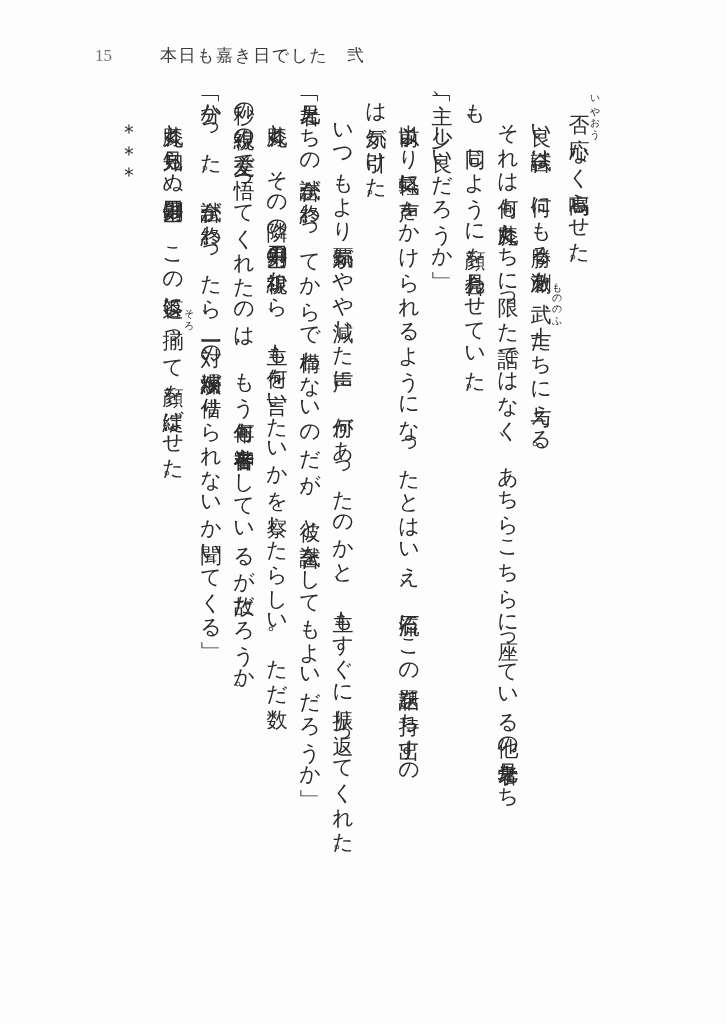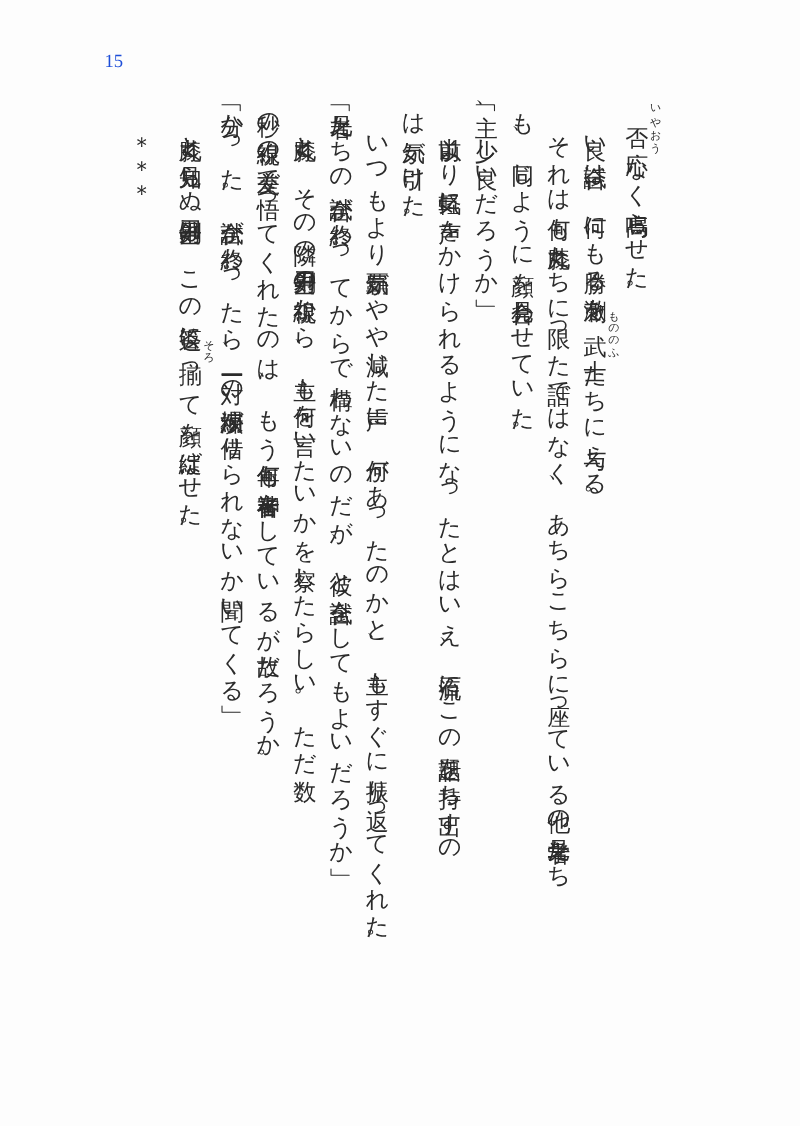--- a/index.html
+++ b/index.html
@@ -22,21 +22,21 @@
     top: 44px;
     left: 0;
     width: 100%;
     height: 26px;
   }
   .page-number {
     position: absolute;
     left: 95px;
     top: 2px;
     font-size: 17px;
-    color: #1d4ed8;
+    color: #737373;
   }
   .header-title {
     position: absolute;
     left: 160px;
     top: 0;
     font-size: 17px;
     letter-spacing: 1.5px;
     color: #3a3a3a;
   }
 
@@ -70,20 +70,21 @@
     font-size: 10px;
     letter-spacing: 0;
     color: #2b2b2b;
   }
 </style>
 </head>
 <body>
 
 <div class="running-header">
   <span class="page-number">15</span>
+  <span class="header-title">本日も嘉き日でした　弐</span>
 </div>
 
 <div class="text-body">
     <div class="line"><ruby><span>否応</span><rt>いやおう</rt></ruby><span>なく高鳴らせた。</span></div>
     <div class="line indent"><span>良い試合は、何にも勝る刺激を</span><ruby><span>武士</span><rt>もののふ</rt></ruby><span>たちに与える。</span></div>
     <div class="line indent"><span>それは何も膝丸たちに限った話ではなく、あちらこちらに座っている他の見学者たち</span></div>
     <div class="line"><span>も、同じように顔を見合わせていた。</span></div>
     <div class="line"><span>「主、少し良いだろうか」</span></div>
     <div class="line indent"><span>以前より気軽に声をかけられるようになったとはいえ、流石にこの話題を持ち出すの</span></div>
     <div class="line"><span>は気が引けた。</span></div>

